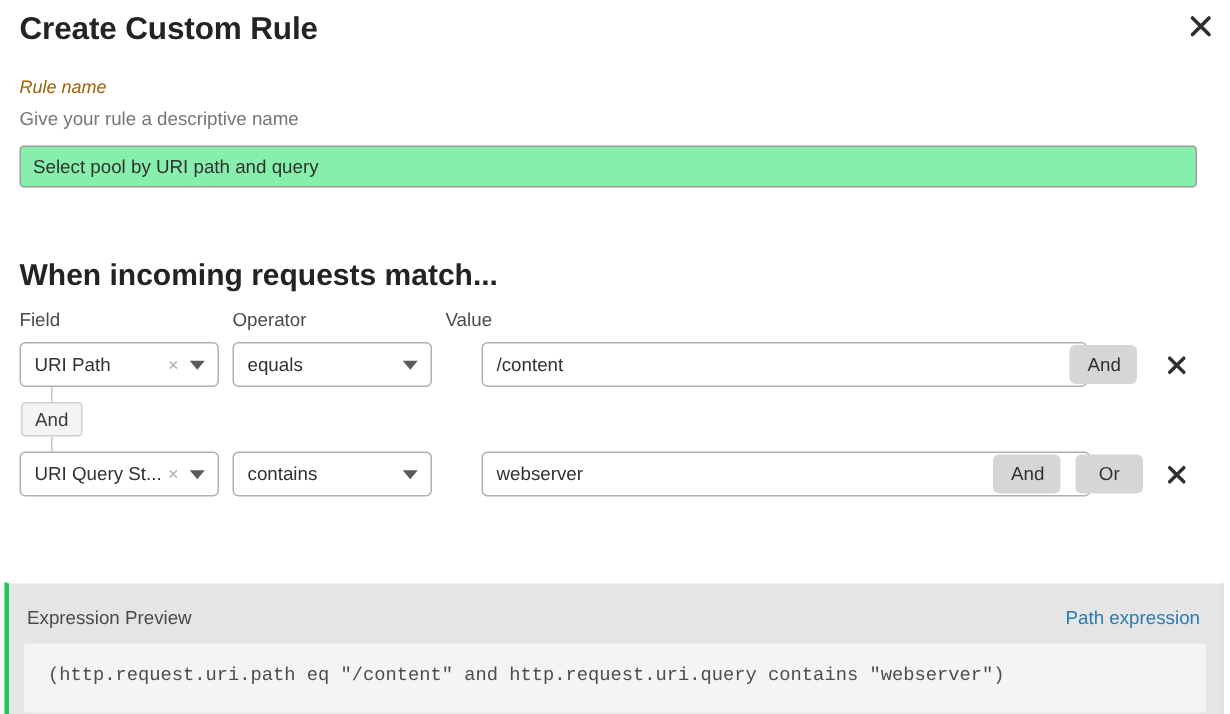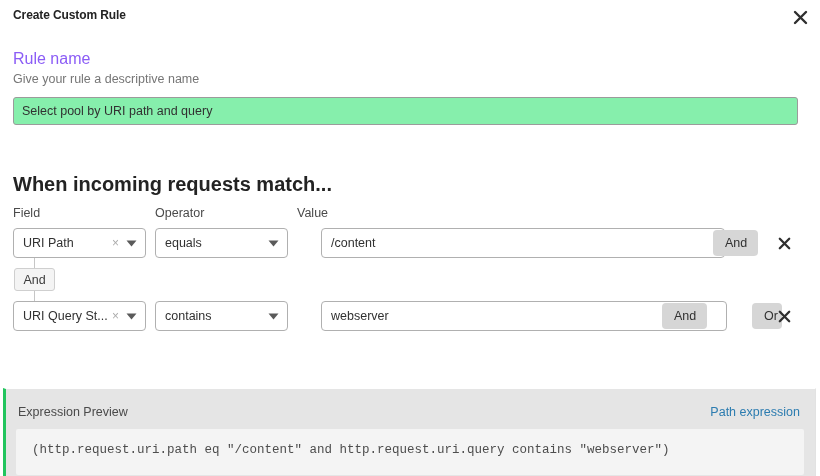--- a/index.html
+++ b/index.html
@@ -26,21 +26,21 @@
 
   .modal-header {
     position: absolute;
     left: 0; top: 0; right: 0;
     height: 44px;
   }
   .modal-title {
     position: absolute;
     left: 13px;
     top: 8px;
-    font-size: 12px;
+    font-size: 21px;
     font-weight: bold;
     color: #232323;
     letter-spacing: -0.1px;
   }
   .close-button {
     position: absolute;
     right: 8px;
     top: 5px;
     width: 24px;
     height: 24px;
@@ -55,23 +55,24 @@
   .close-button svg { display: block; }
 
   
   .rule-name-block {
     position: absolute;
     left: 13px;
     top: 50px;
     width: 785px;
   }
   .field-label {
-    font-size: 16px;
-    color: #8b5cf6;
+    font-size: 12px;
+    color: #a16207;
     line-height: 17px;
+    font-style: italic;
   }
   .field-help {
     font-size: 12.5px;
     color: #767676;
     line-height: 17px;
     margin-top: 4px;
   }
   .text-input {
     box-sizing: border-box;
     width: 100%;
@@ -195,21 +196,21 @@
     background: #d6d6d6;
     color: #313131;
     font-family: "Liberation Sans", sans-serif;
     font-size: 12.5px;
     cursor: pointer;
     padding: 0 12px;
     line-height: 26px;
   }
   .row1 .logic-and { left: 713px; width: 45px; }
   .row2 .logic-and { left: 662px; width: 45px; }
-  .row2 .logic-or  { left: 752px; width: 30px; }
+  .row2 .logic-or  { left: 717px; width: 45px; }
 
   .row-delete {
     position: absolute;
     top: 4px;
     width: 22px;
     height: 22px;
     display: flex;
     align-items: center;
     justify-content: center;
     background: none;

